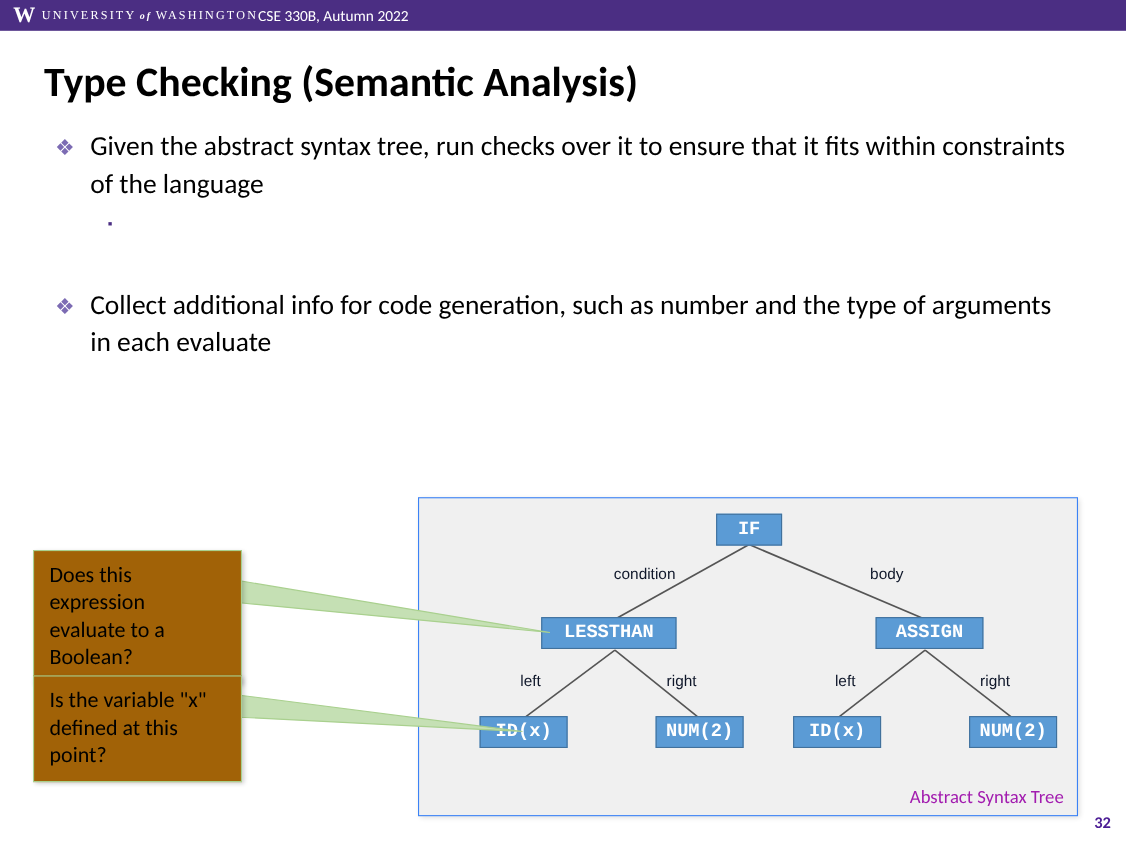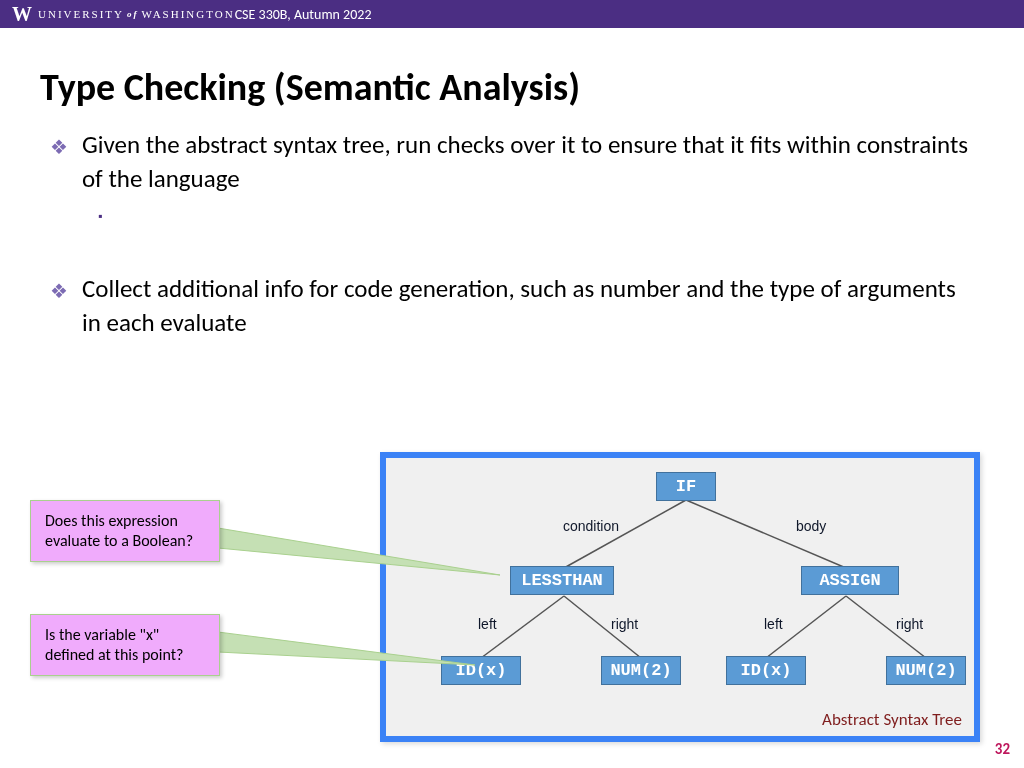--- a/index.html
+++ b/index.html
@@ -3,35 +3,35 @@
 <meta charset="utf-8">
 <style>
 * { margin: 0; padding: 0; box-sizing: border-box; }
 body { width: 1024px; height: 768px; font-family: Calibri, Arial, sans-serif; background: #fff; position: relative; overflow: hidden; }
 .header { background: #4b2e83; color: #fff; height: 28px; display: flex; align-items: center; padding: 0 12px; font-size: 14px; }
 .uw-logo { font-weight: bold; font-size: 20px; margin-right: 6px; font-family: Georgia, serif; }
 .uw-text { font-size: 11px; letter-spacing: 2px; font-family: Georgia, serif; }
 .uw-of { font-style: italic; font-size: 9px; margin: 0 3px; font-weight: bold; }
 .lecture-title { flex: 1; text-align: center; font-size: 14px; }
 .course-info { font-size: 14px; }
-.slide-title { font-size: 38px; font-weight: bold; color: #000; padding: 36px 40px 8px 40px; }
+.slide-title { font-size: 38px; font-weight: bold; color: #000; padding: 24px 40px 8px 40px; }
 .content { padding: 10px 50px 0 50px; }
 .bullet-main { display: flex; font-size: 25px; color: #000; margin-bottom: 4px; line-height: 1.35; }
 .bullet-icon { color: #7c6bb3; margin-right: 14px; font-size: 20px; margin-top: 6px; }
 .bullet-sub { display: flex; font-size: 23px; color: #000; margin-left: 48px; margin-bottom: 20px; line-height: 1.3; }
 .bullet-sub-icon { color: #4b2e83; margin-right: 14px; font-size: 12px; margin-top: 9px; }
 .spacer { height: 28px; }
-.diagram-area { position: absolute; left: 380px; top: 452px; width: 600px; height: 290px; background: #f0f0f0; border: 6px solid #3b82f6; box-shadow: 2px 2px 5px rgba(0,0,0,0.15); }
-.diagram-caption { position: absolute; bottom: 6px; right: 12px; font-size: 17px; color: #7f1d1d; }
-.callout { position: absolute; background: #f0abfc; border: 1px solid #a9d08e; padding: 10px 14px; font-size: 16px; color: #000; line-height: 1.25; box-shadow: 2px 2px 4px rgba(0,0,0,0.2); }
+.diagram-area { position: absolute; left: 380px; top: 452px; width: 600px; height: 290px; background: #f0f0f0; border: 1px solid #3b82f6; box-shadow: 2px 2px 5px rgba(0,0,0,0.15); }
+.diagram-caption { position: absolute; bottom: 6px; right: 12px; font-size: 17px; color: #a21caf; }
+.callout { position: absolute; background: #a16207; border: 1px solid #a9d08e; padding: 10px 14px; font-size: 20px; color: #000; line-height: 1.25; box-shadow: 2px 2px 4px rgba(0,0,0,0.2); }
 .callout1 { left: 30px; top: 500px; width: 190px; }
 .callout2 { left: 30px; top: 614px; width: 190px; }
 .node { position: absolute; background: #5b9bd5; border: 1px solid #41719c; color: #fff; text-align: center; font-family: 'Courier New', monospace; font-weight: bold; font-size: 17px; padding: 4px 0; }
 .edge-label { position: absolute; font-family: Liberation Sans, sans-serif; font-size: 14px; color: #0f172a; }
-.page-num { position: absolute; right: 14px; bottom: 10px; font-size: 15px; font-weight: bold; color: #be185d; margin-left: 32px; }
+.page-num { position: absolute; right: 14px; bottom: 10px; font-size: 15px; font-weight: bold; color: #4c1d95; margin-left: 32px; }
 svg.lines { position: absolute; left: 0; top: 0; pointer-events: none; }
 </style>
 </head>
 <body>
 
 <div class="header">
   <span class="uw-logo">W</span>
   <span class="uw-text">UNIVERSITY</span>
   <span class="uw-text uw-of">of</span>
   <span class="uw-text">WASHINGTON</span>
@@ -58,21 +58,21 @@
 <div class="diagram-area">
   <svg class="lines" width="600" height="290">
     <line x1="300" y1="42" x2="178" y2="110" stroke="#555" stroke-width="1.5"></line>
     <line x1="300" y1="42" x2="460" y2="110" stroke="#555" stroke-width="1.5"></line>
     <line x1="178" y1="138" x2="95" y2="200" stroke="#555" stroke-width="1.5"></line>
     <line x1="178" y1="138" x2="255" y2="200" stroke="#555" stroke-width="1.5"></line>
     <line x1="460" y1="138" x2="380" y2="200" stroke="#555" stroke-width="1.5"></line>
     <line x1="460" y1="138" x2="540" y2="200" stroke="#555" stroke-width="1.5"></line>
   </svg>
   <div class="node" style="left:270px;top:14px;width:60px">IF</div>
-  <div class="node" style="left:124px;top:108px;width:104px">LESSTHAN</div>
+  <div class="node" style="left:111px;top:108px;width:123px">LESSTHAN</div>
   <div class="node" style="left:415px;top:108px;width:98px">ASSIGN</div>
   <div class="node" style="left:55px;top:198px;width:80px">ID(x)</div>
   <div class="node" style="left:215px;top:198px;width:80px">NUM(2)</div>
   <div class="node" style="left:340px;top:198px;width:80px">ID(x)</div>
   <div class="node" style="left:500px;top:198px;width:80px">NUM(2)</div>
   <div class="edge-label" style="left:177px;top:60px">condition</div>
   <div class="edge-label" style="left:410px;top:60px">body</div>
   <div class="edge-label" style="left:92px;top:158px">left</div>
   <div class="edge-label" style="left:225px;top:158px">right</div>
   <div class="edge-label" style="left:378px;top:158px">left</div>

